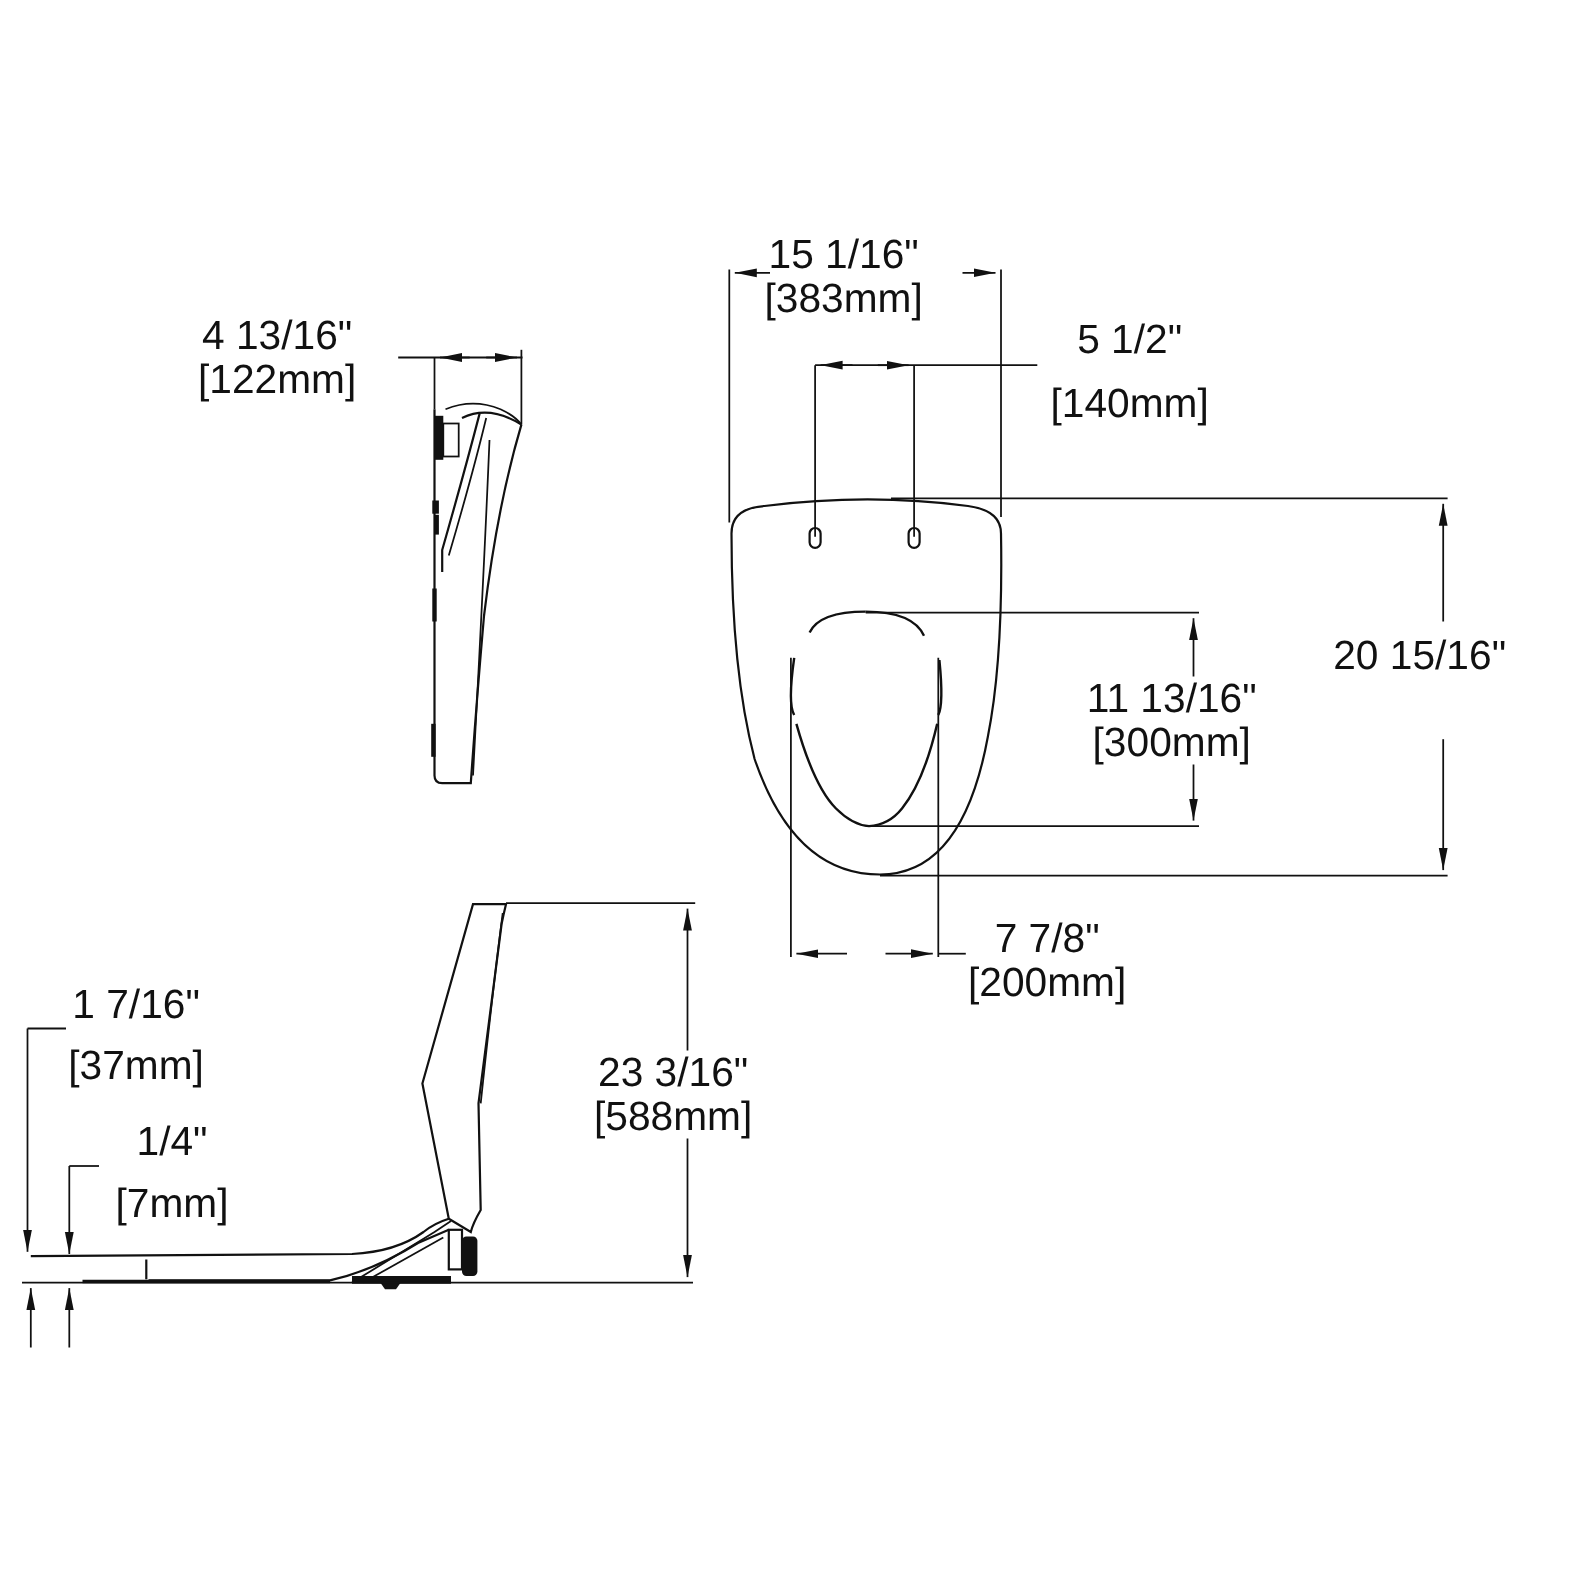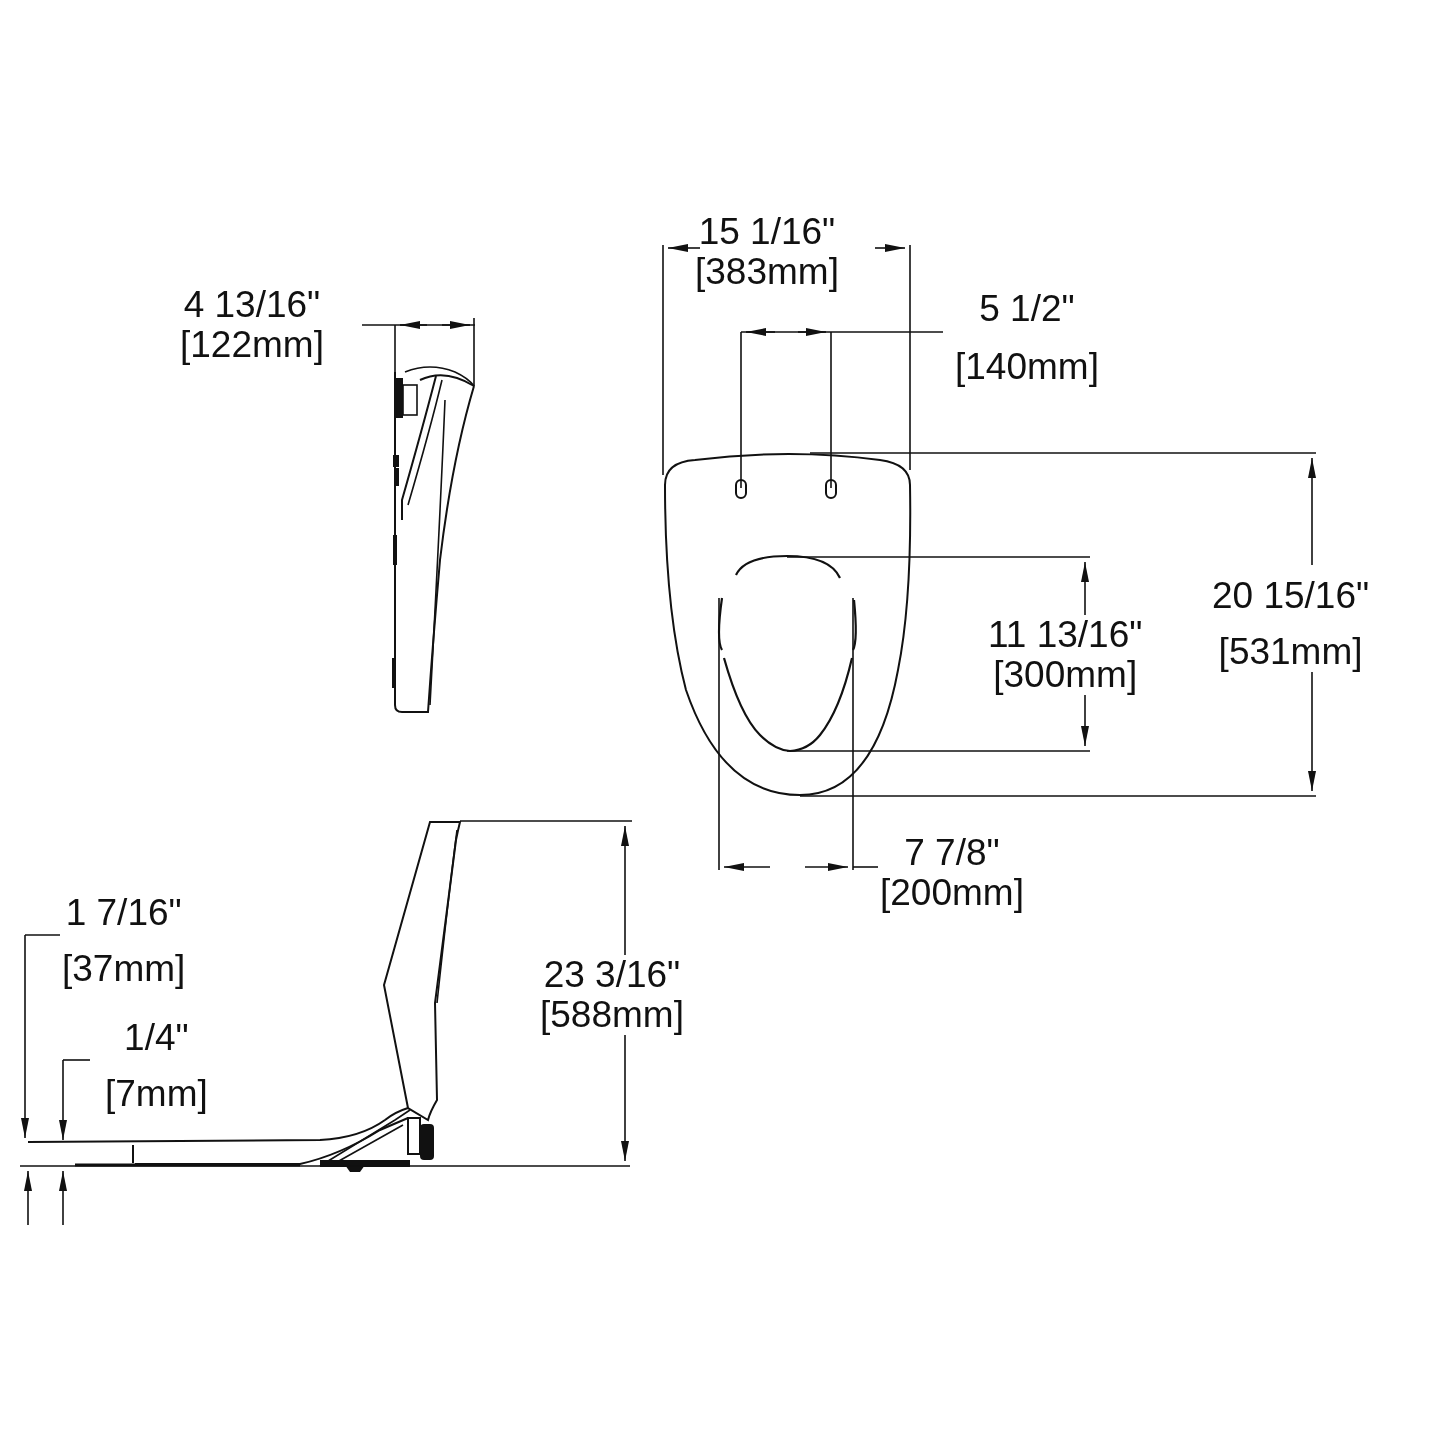--- a/index.html
+++ b/index.html
@@ -138,21 +138,20 @@
   <span>[383mm]</span>
 </div>
 
 <div class="lbl" style="left:955px; top:280px; line-height:58px;">
   <span>5 1/2"</span>
   <span>[140mm]</span>
 </div>
 
 <div class="lbl" style="left:1212px; top:568px; line-height:56px;">
   <span>20 15/16"</span>
-  <span>[531mm]</span>
 </div>
 
 <div class="lbl" style="left:988px; top:615px;">
   <span>11 13/16"</span>
   <span>[300mm]</span>
 </div>
 
 <div class="lbl" style="left:880px; top:833px;">
   <span>7 7/8"</span>
   <span>[200mm]</span>

